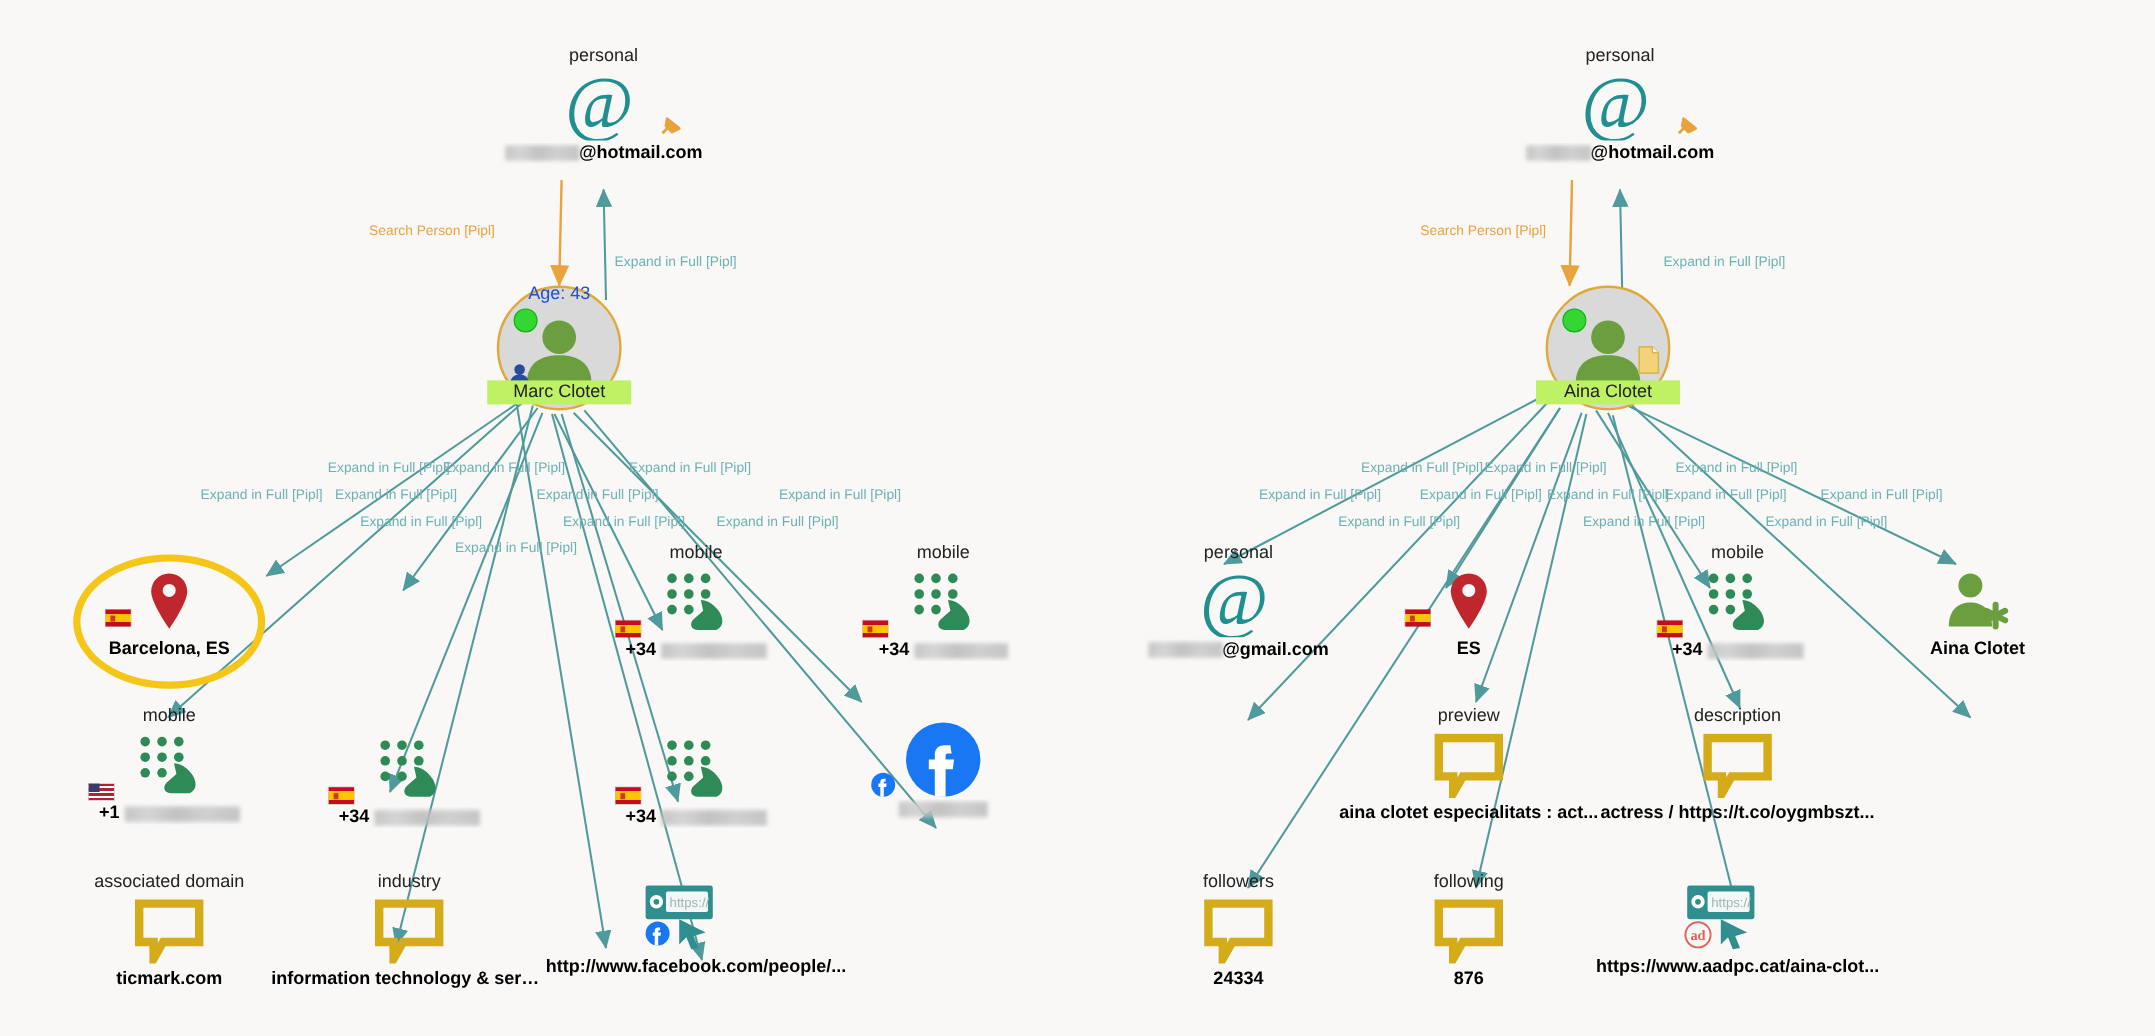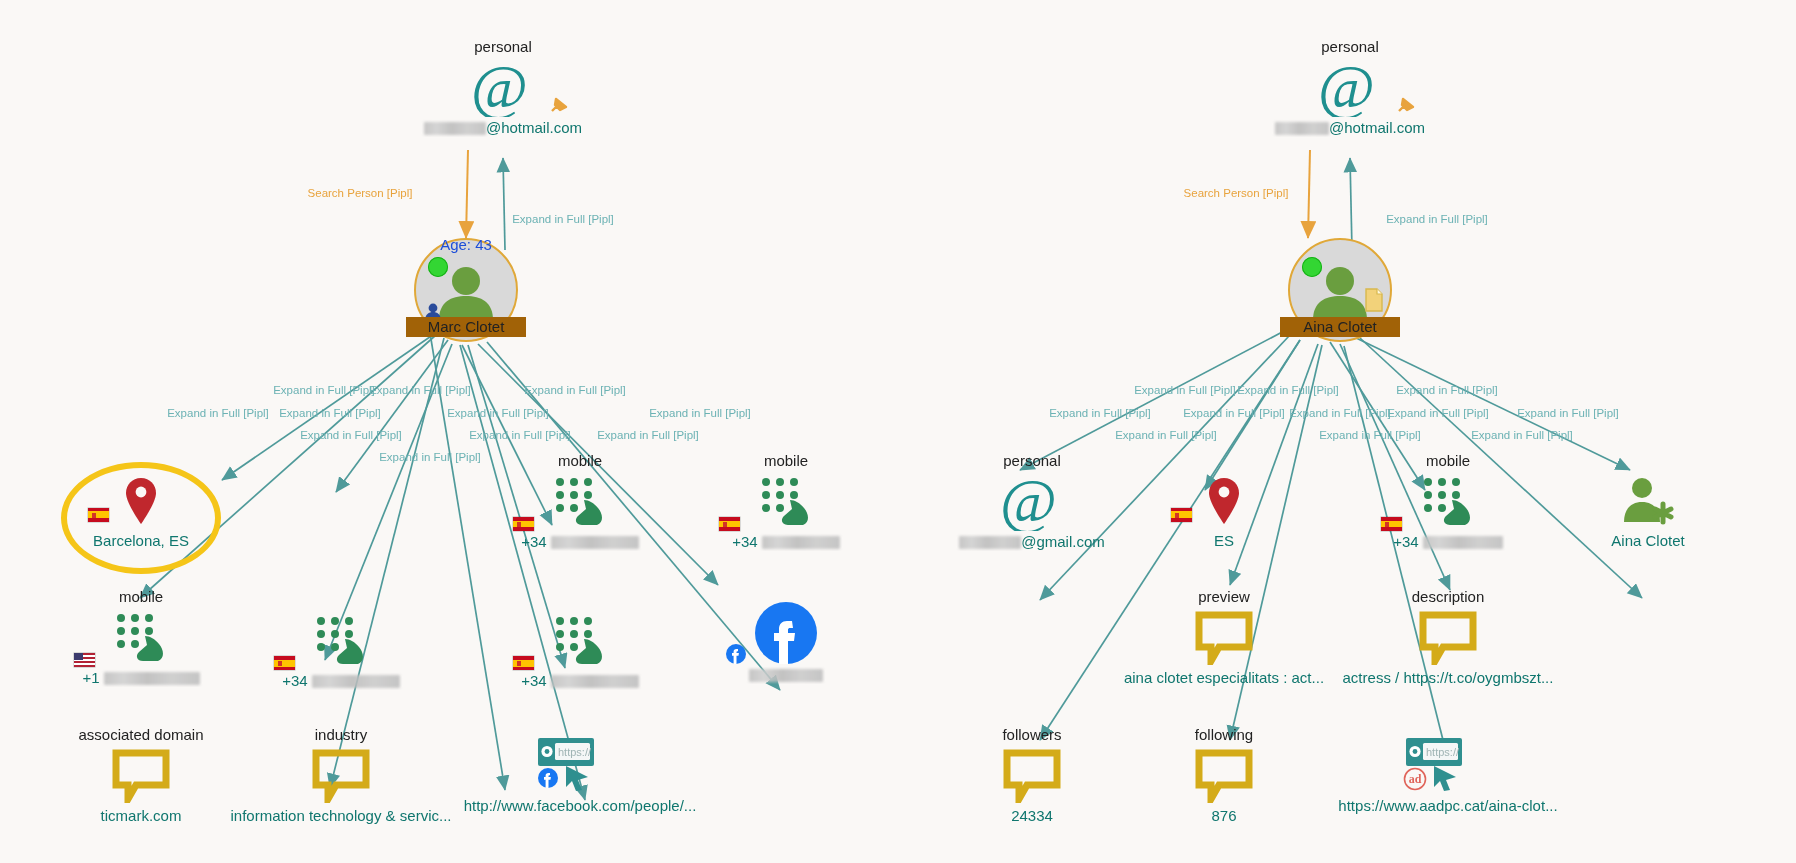--- a/index.html
+++ b/index.html
@@ -8,39 +8,39 @@
     background:#faf8f6;
     font-family:"Liberation Sans", sans-serif;
     position:relative;
     color:#222;
   }
   .canvas{position:absolute;inset:0;}
   svg.edges{position:absolute;left:0;top:0;width:1796px;height:863px;overflow:visible;}
 
   
   .node{position:absolute;transform:translate(-50%,0);text-align:center;width:210px;}
-  .node .cap{font-size:15px;color:#0f766e;line-height:18px;white-space:nowrap;overflow:hidden;text-overflow:ellipsis;}
+  .node .cap{font-size:15px;color:#000000;line-height:18px;white-space:nowrap;overflow:hidden;text-overflow:ellipsis;font-weight:bold;}
   .node .top{font-size:15px;color:#222;line-height:18px;margin-bottom:1px;white-space:nowrap;}
   .node .glyph{height:62px;display:flex;align-items:center;justify-content:center;position:relative;}
 
   
   .redact{display:inline-block;height:13px;vertical-align:-2px;border-radius:1px;
     background:linear-gradient(90deg,#bdbdbd,#cfcfcf 20%,#b9b9b9 45%,#c9c9c9 70%,#bcbcbc);
     filter:blur(1.6px);opacity:.85;}
 
   
   .person{position:absolute;transform:translate(-50%,-50%);width:104px;height:104px;}
   .person .ring{position:absolute;inset:0;border-radius:50%;background:#d9d9d9;
       border:2.5px solid #e0a838;box-sizing:border-box;}
   .person .age{position:absolute;top:-2px;left:50%;transform:translateX(-50%);
       font-size:15px;color:#1d4ed8;white-space:nowrap;z-index:4;}
   .person .dot{position:absolute;left:14px;top:19px;width:20px;height:20px;border-radius:50%;
       background:#33d633;box-shadow:inset 0 0 0 1px #16b016;z-index:3;}
   .person .silh{position:absolute;left:50%;top:52%;transform:translate(-50%,-50%);}
-  .person .namebar{position:absolute;left:-8px;right:-8px;bottom:5px;background:#a16207;
+  .person .namebar{position:absolute;left:-8px;right:-8px;bottom:5px;background:#bef264;
       font-size:15px;text-align:center;line-height:20px;z-index:5;white-space:nowrap;}
   .person .badge{position:absolute;z-index:4;}
   .person .badge.bl{left:9px;bottom:20px;}
   .person .badge.br{right:8px;bottom:30px;}
 
   .highlight-ring{position:absolute;transform:translate(-50%,-50%);
       width:160px;height:112px;border:6px solid #f5c518;border-radius:50%;box-sizing:border-box;}
 
   .edge-label{position:absolute;font-size:11.5px;white-space:nowrap;transform:translate(-50%,-50%);}
   .edge-label.teal{color:#6cb2b4;}

